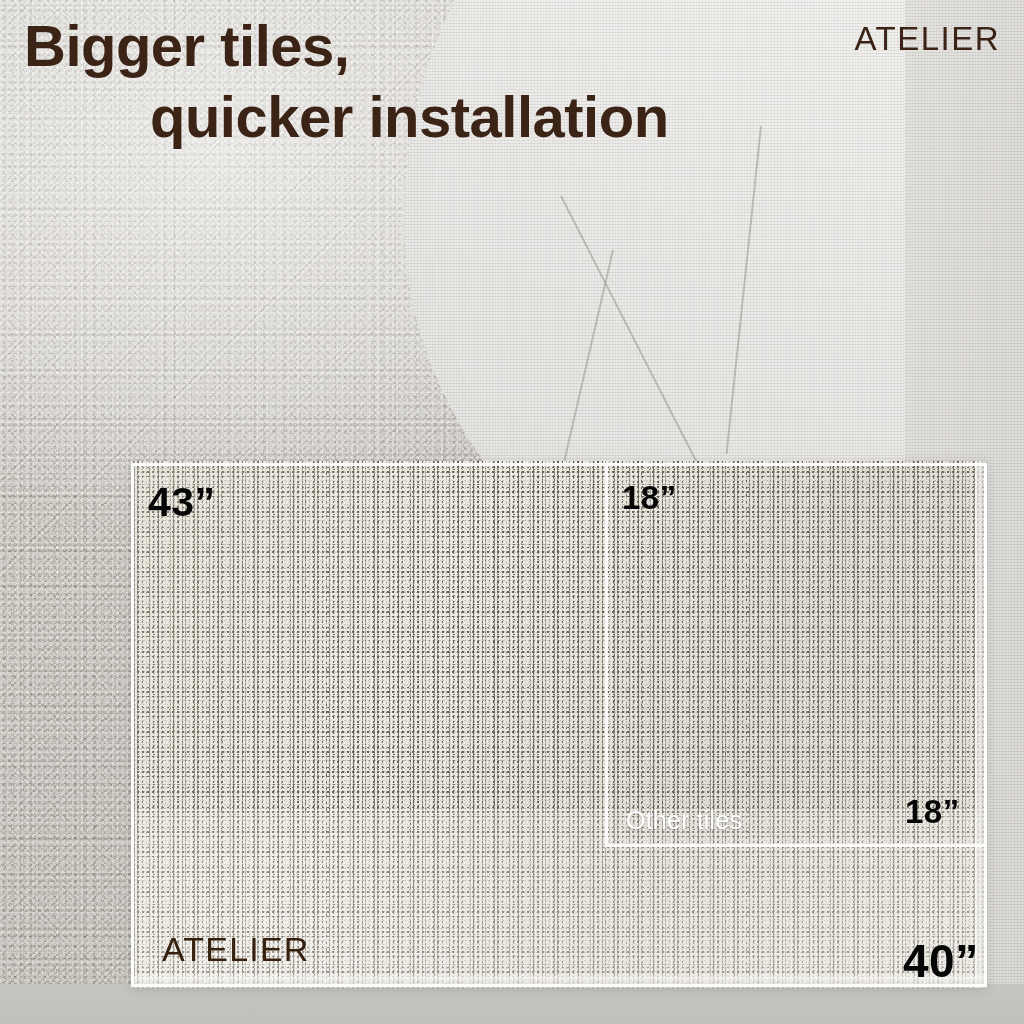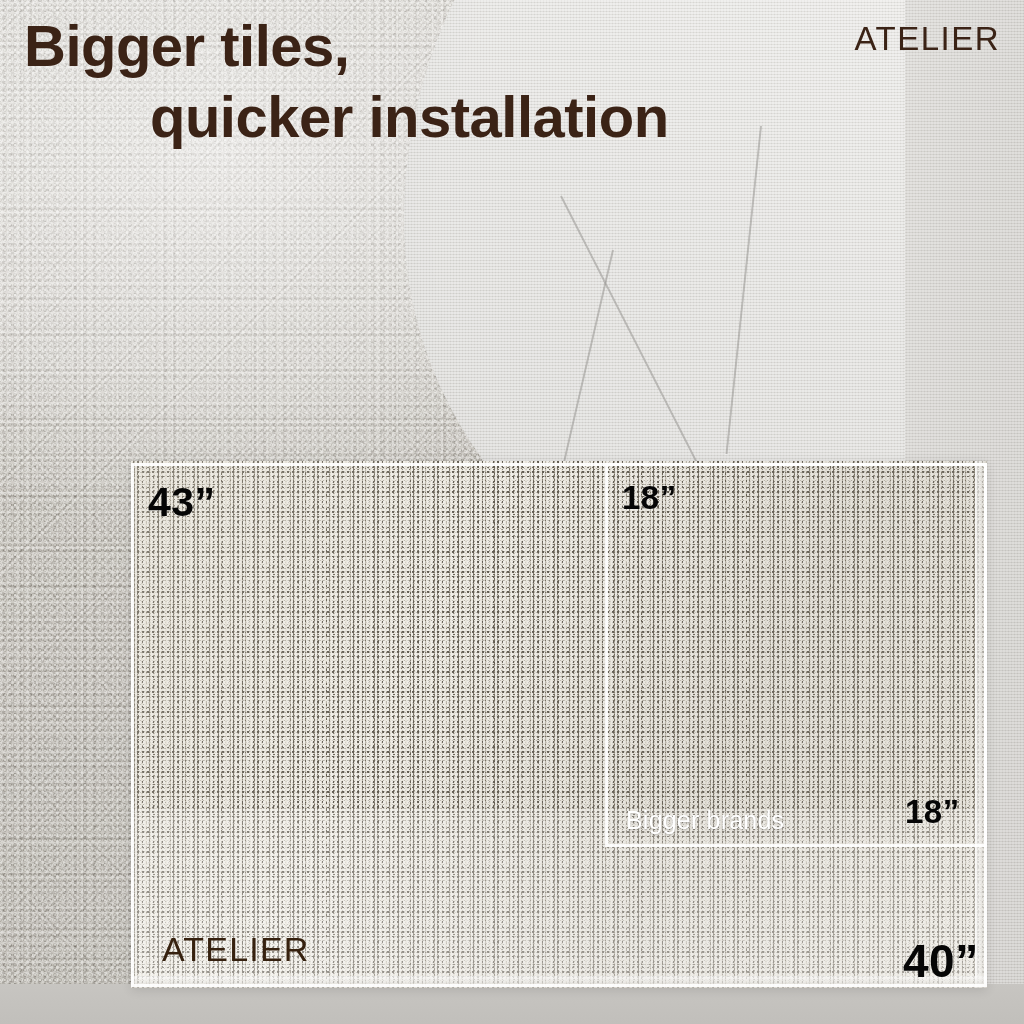--- a/index.html
+++ b/index.html
@@ -323,15 +323,15 @@
   </div>
 
   <div class="brand-top">ATELIER</div>
   <div class="brand-bottom">ATELIER</div>
 
   <div class="dim dim-24">43”</div>
   <div class="dim dim-18-top">18”</div>
   <div class="dim dim-18-mid">18”</div>
   <div class="dim dim-40">40”</div>
 
-  <div class="other-brands">Bigger brands</div>
+  <div class="other-brands">Other tiles</div>
 
 </div>
 
 </body></html>

